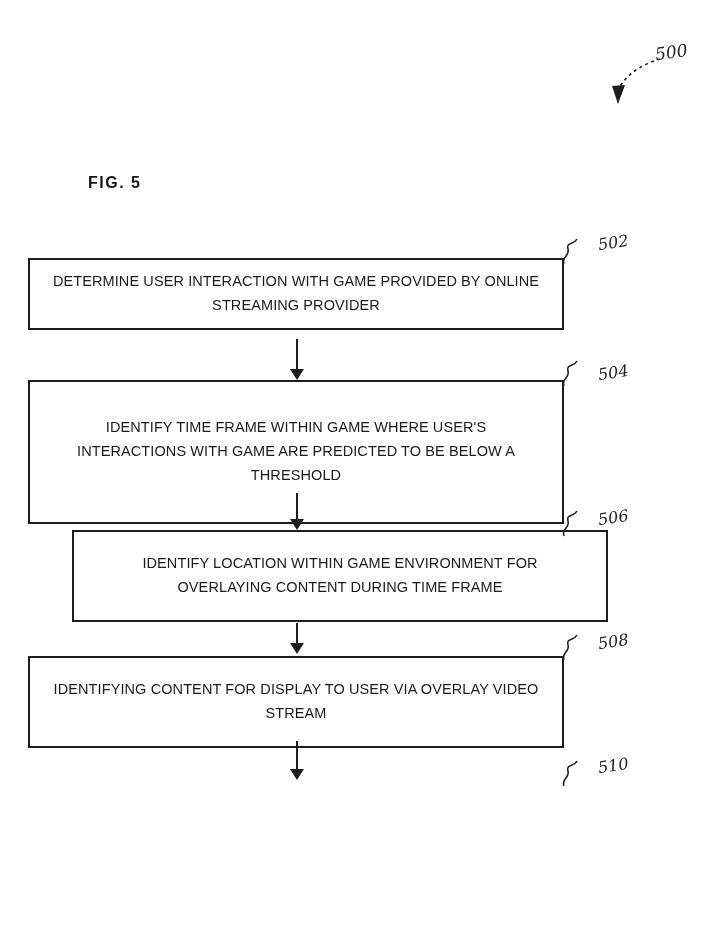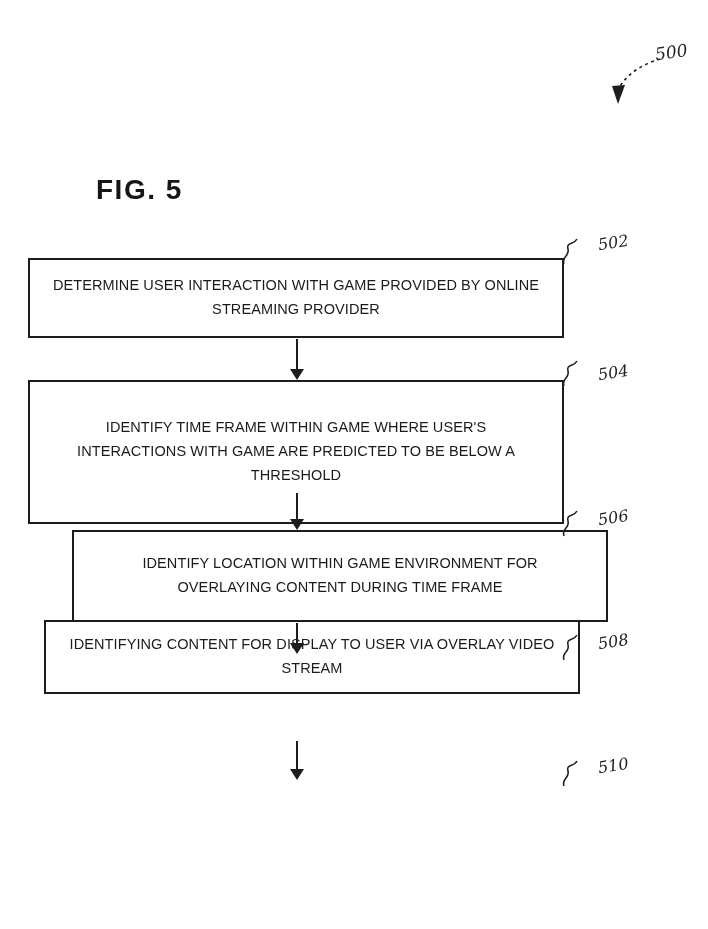--- a/index.html
+++ b/index.html
@@ -7,23 +7,23 @@
     position: relative;
     width: 708px;
     height: 929px;
     background: #ffffff;
     font-family: "Liberation Sans", sans-serif;
     color: #1c1c1c;
     overflow: hidden;
   }
   .fig-label {
     position: absolute;
-    left: 96px;
+    left: 88px;
     top: 174px;
-    font-size: 28px;
+    font-size: 16px;
     font-weight: bold;
     letter-spacing: 1.5px;
     color: #161616;
   }
   .fig-ref {
     position: absolute;
     left: 655px;
     top: 42px;
     font-family: "DejaVu Serif", serif;
     font-style: italic;
@@ -49,24 +49,24 @@
   }
   .box-text {
     text-align: center;
     font-size: 14.5px;
     line-height: 1.65;
     white-space: pre-line;
     letter-spacing: 0.1px;
     padding: 0 6px;
     color: #1b1b1b;
   }
-  .box-502 { top: 258px; height: 80px; align-items: center; }
+  .box-502 { top: 258px; height: 72px; align-items: center; }
   .box-504 { top: 380px; height: 144px; }
   .box-506 { top: 530px; height: 92px; margin-left: 44px; }
-  .box-508 { top: 620px; height: 74px; margin-left: 16px; }
+  .box-508 { top: 656px; height: 92px; }
   .box-510 { top: 780px; height: 112px; }
   .ref-num {
     position: absolute;
     left: 598px;
     font-family: "DejaVu Serif", serif;
     font-style: italic;
     font-size: 16px;
     transform: rotate(-9deg);
     color: #222222;
   }

